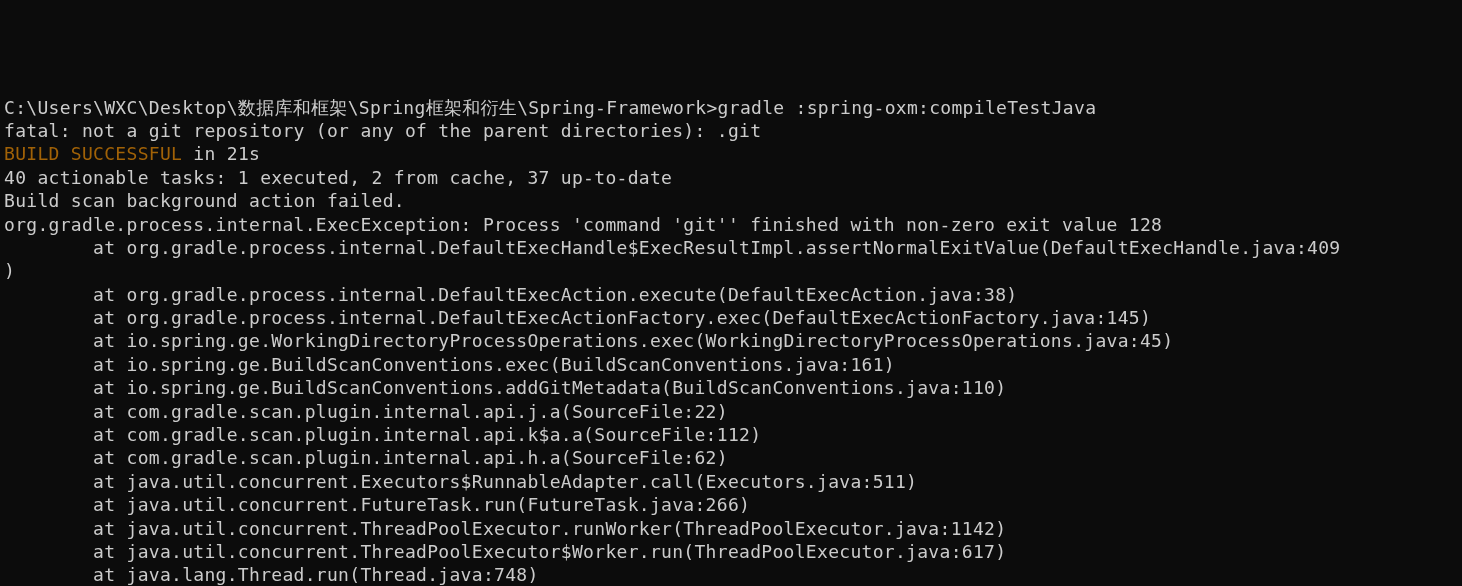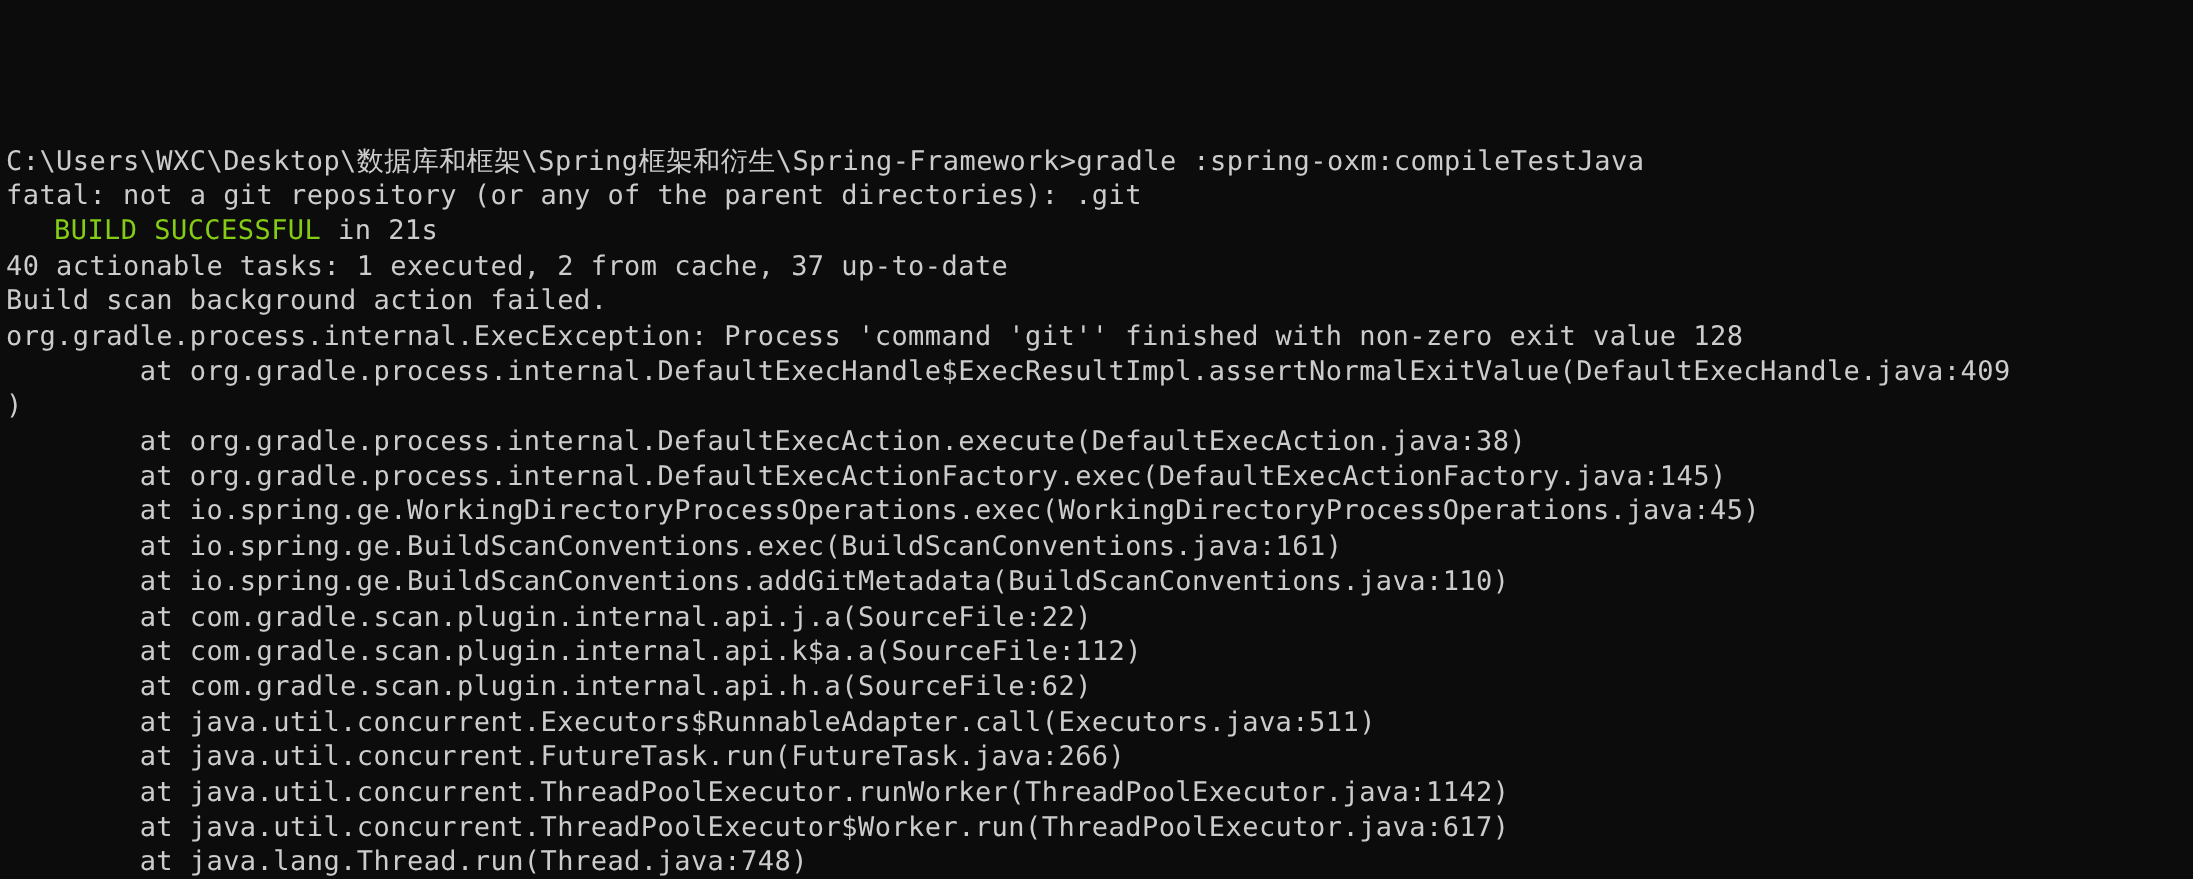--- a/index.html
+++ b/index.html
@@ -14,22 +14,21 @@
       font-size: 18px;
       line-height: 1.3;
       padding: 2px 4px;
       white-space: pre;
       overflow: hidden;
       width: 1462px;
       height: 586px;
       letter-spacing: 0.3px;
     }
     .term-green {
-      color: #84cc16;
-      margin-left: 32px;
+      color: #a16207;
     }
     .term-line {
       display: block;
     }
   </style>
 </head>
 <body>
 
 
 

